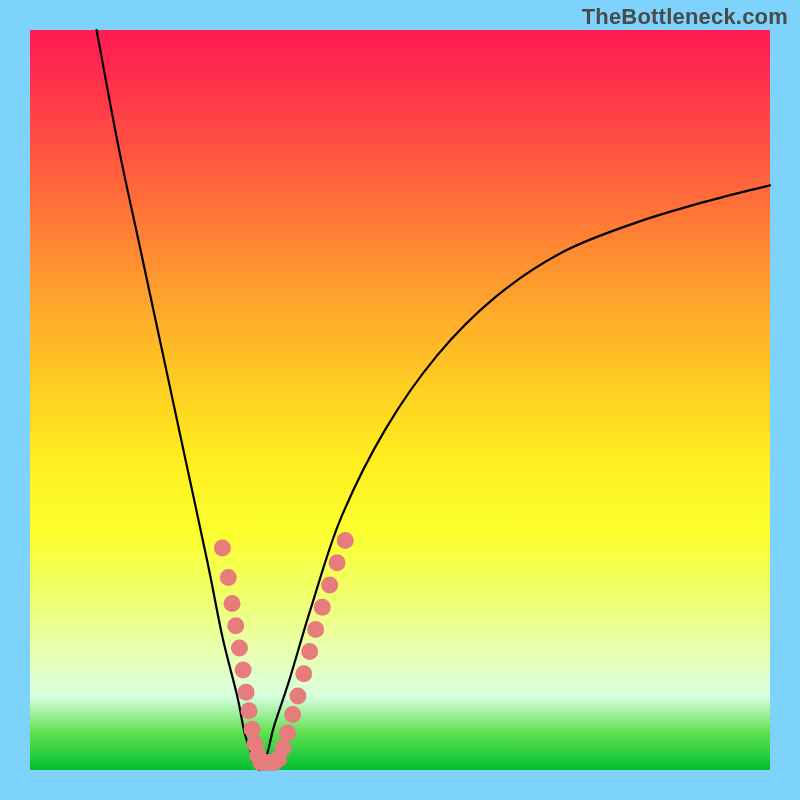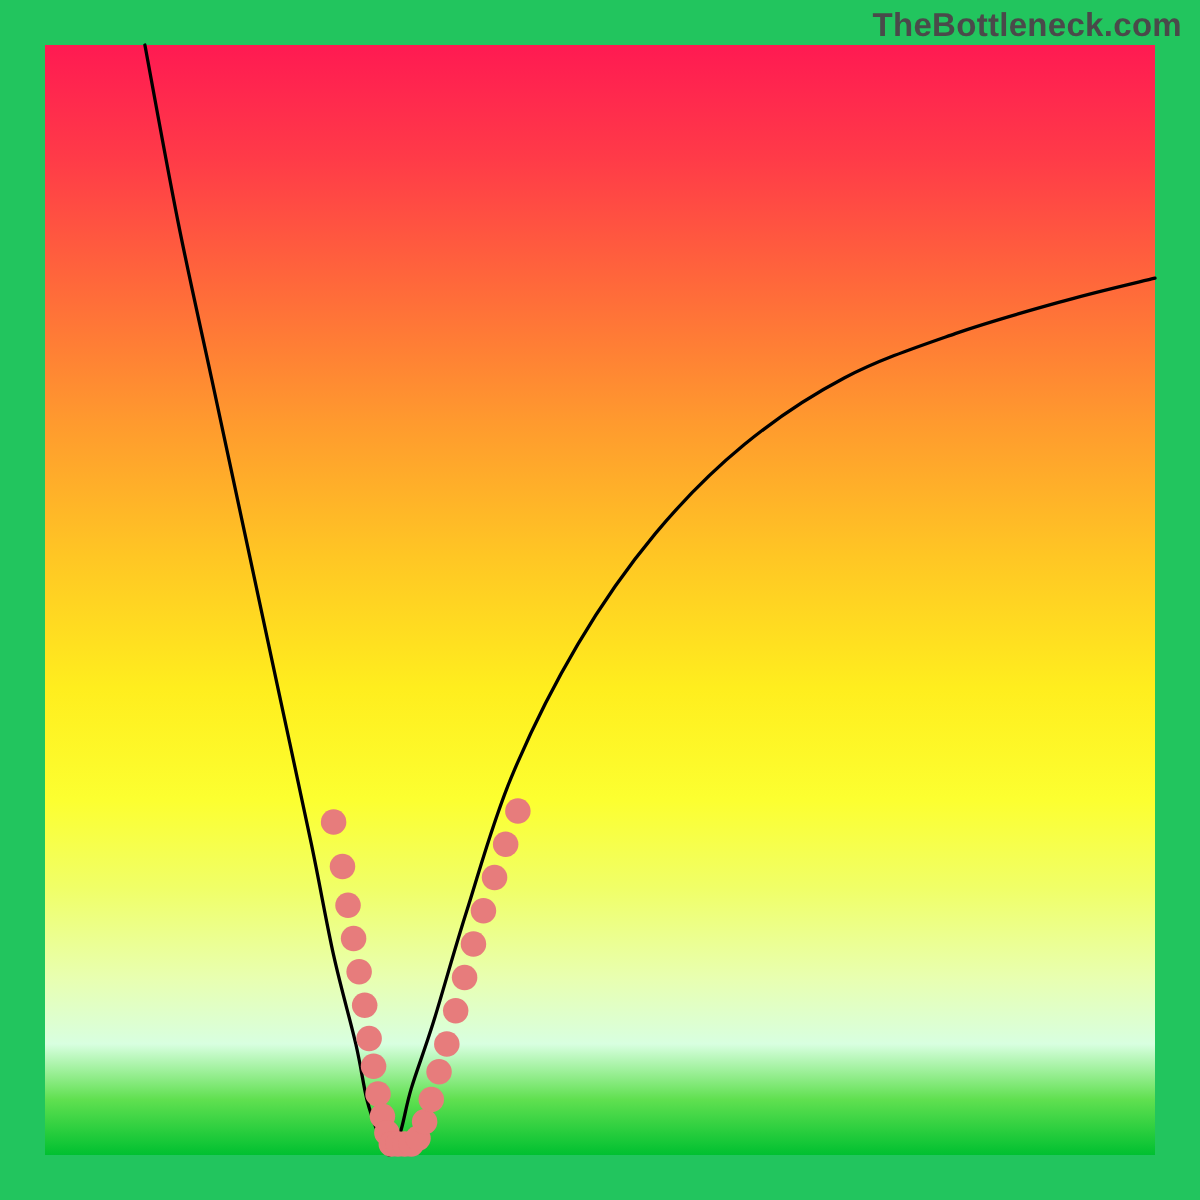--- a/index.html
+++ b/index.html
@@ -1,21 +1,21 @@
 <!DOCTYPE html>
 <html><head>
 <meta charset="utf-8">
 <style>
   * { margin: 0; padding: 0; box-sizing: border-box; }
   html, body { width: 800px; height: 800px; overflow: hidden; background: #000; }
   .frame {
     position: relative;
     width: 800px;
     height: 800px;
-    background: #22c55e;
+    background: #7dd3fc;
   }
   .plot-area {
     position: absolute;
     left: 30px;
     top: 30px;
     width: 740px;
     height: 740px;
     background: linear-gradient(to bottom,
       #ff1a52 0%,
       #ff3a48 10%,

